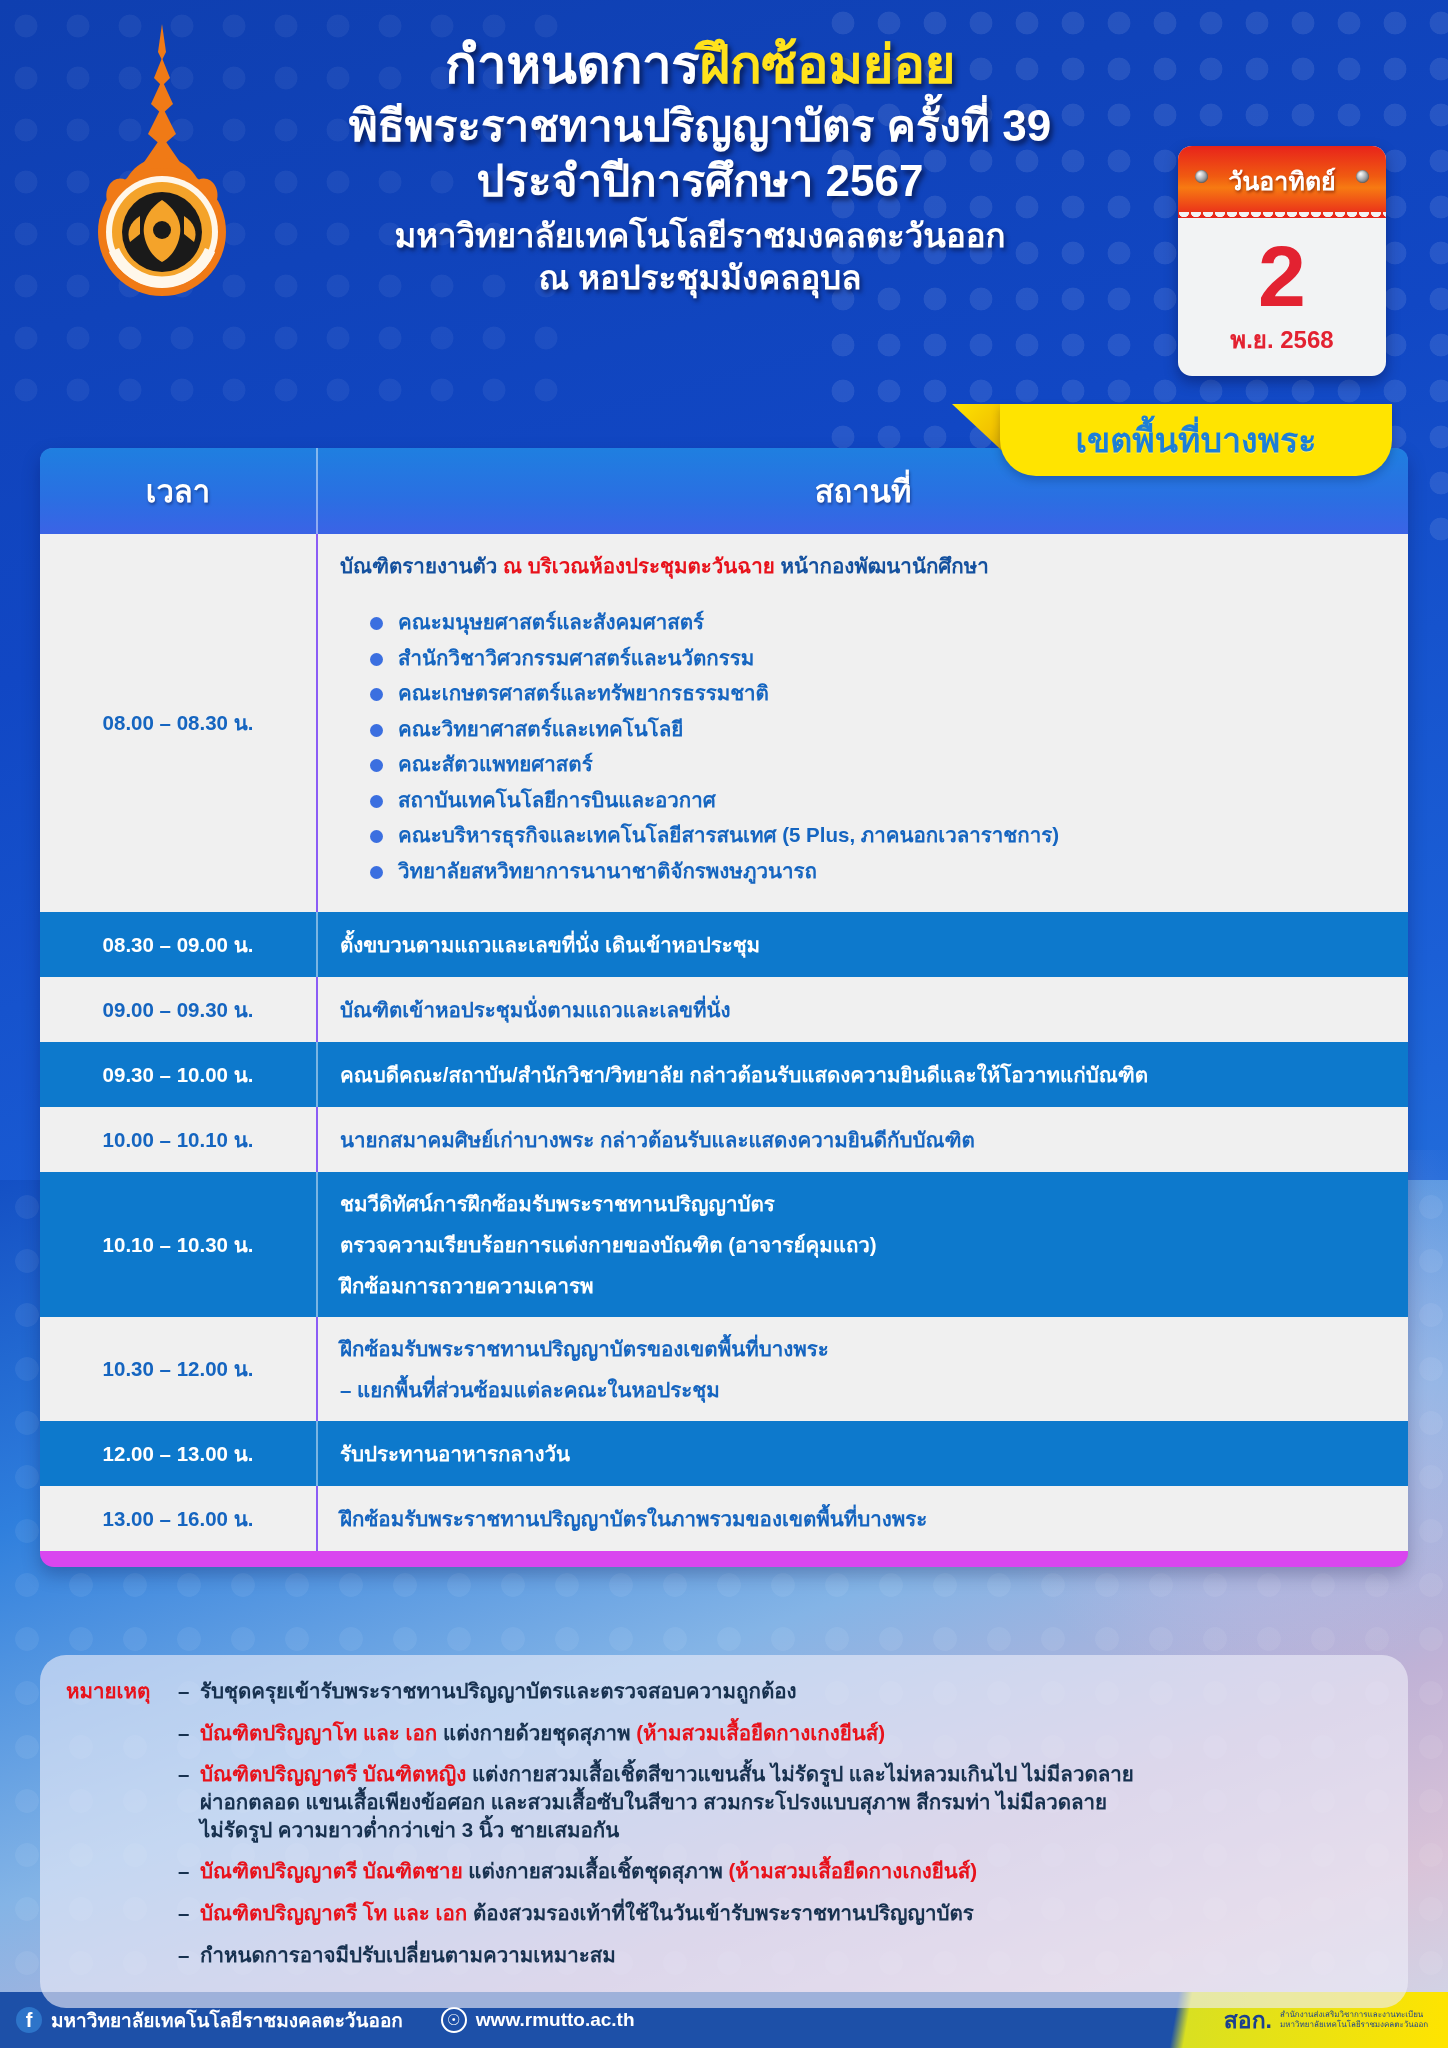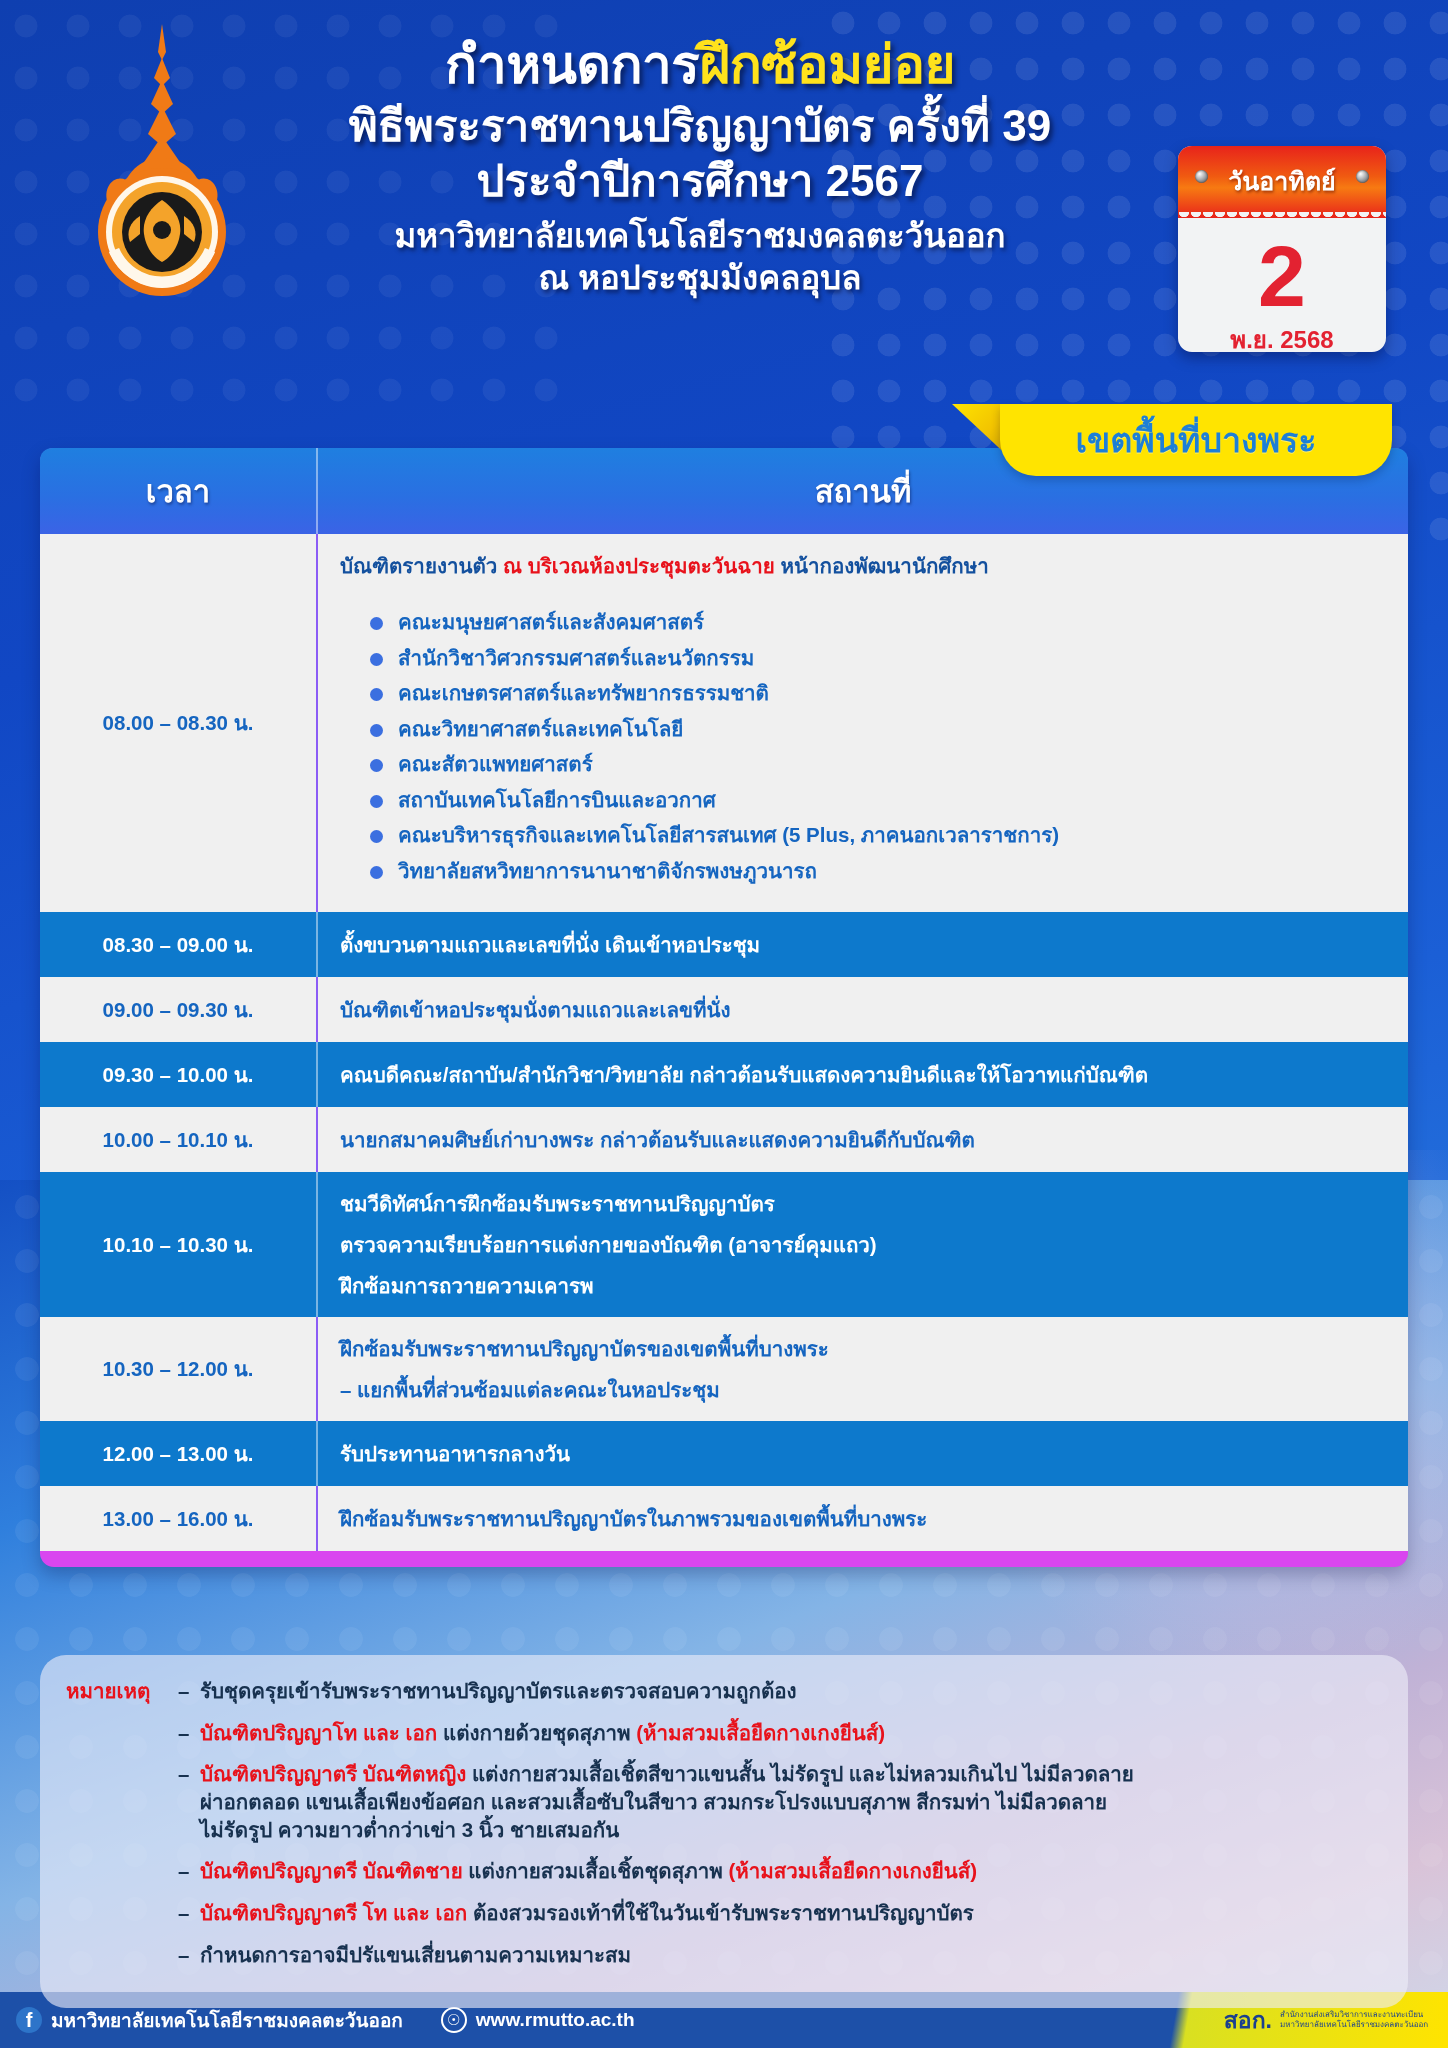--- a/index.html
+++ b/index.html
@@ -75,21 +75,21 @@
     text-shadow:2px 3px 4px rgba(0,0,25,.5);
     margin-top:6px;
   }
   .t-line5{
     font-size:33px; font-weight:bold; line-height:1.3; color:#ffffff;
     text-shadow:2px 3px 4px rgba(0,0,25,.5);
   }
 
   
   .cal{
-    position:absolute; left:1178px; top:146px; width:208px; height:206px;
+    position:absolute; left:1178px; top:146px; width:208px; height:230px;
     border-radius:14px;
     background:#f2f3f4;
     box-shadow:0 6px 14px rgba(0,0,40,.35);
     overflow:hidden;
   }
   .cal-top{
     position:relative; height:72px;
     background:linear-gradient(180deg,#e8231b 0%,#f05a11 42%,#f77a12 58%,#e8231b 100%);
   }
   .cal-top::after{
@@ -411,21 +411,21 @@
         <div class="note-text"><span class="red">บัณฑิตปริญญาตรี บัณฑิตชาย </span><span>แต่งกายสวมเสื้อเชิ้ตชุดสุภาพ </span><span class="red">(ห้ามสวมเสื้อยืดกางเกงยีนส์)</span></div>
       </div>
       <div class="note-row">
         <div class="note-label"></div>
         <div class="note-dash">–</div>
         <div class="note-text"><span class="red">บัณฑิตปริญญาตรี โท และ เอก </span><span>ต้องสวมรองเท้าที่ใช้ในวันเข้ารับพระราชทานปริญญาบัตร</span></div>
       </div>
       <div class="note-row">
         <div class="note-label"></div>
         <div class="note-dash">–</div>
-        <div class="note-text"><span>กำหนดการอาจมีปรัแขนเสี่ยนตามความเหมาะสม</span></div>
+        <div class="note-text"><span>กำหนดการอาจมีปรับเปลี่ยนตามความเหมาะสม</span></div>
       </div>
     </div>
 </div>
 
 <div class="footer">
   <div class="fb-icon">f</div>
   <div class="fb-text">มหาวิทยาลัยเทคโนโลยีราชมงคลตะวันออก</div>
   <div class="glob-icon">☉</div>
   <div class="web-text">www.rmutto.ac.th</div>
   <div class="footer-right">

